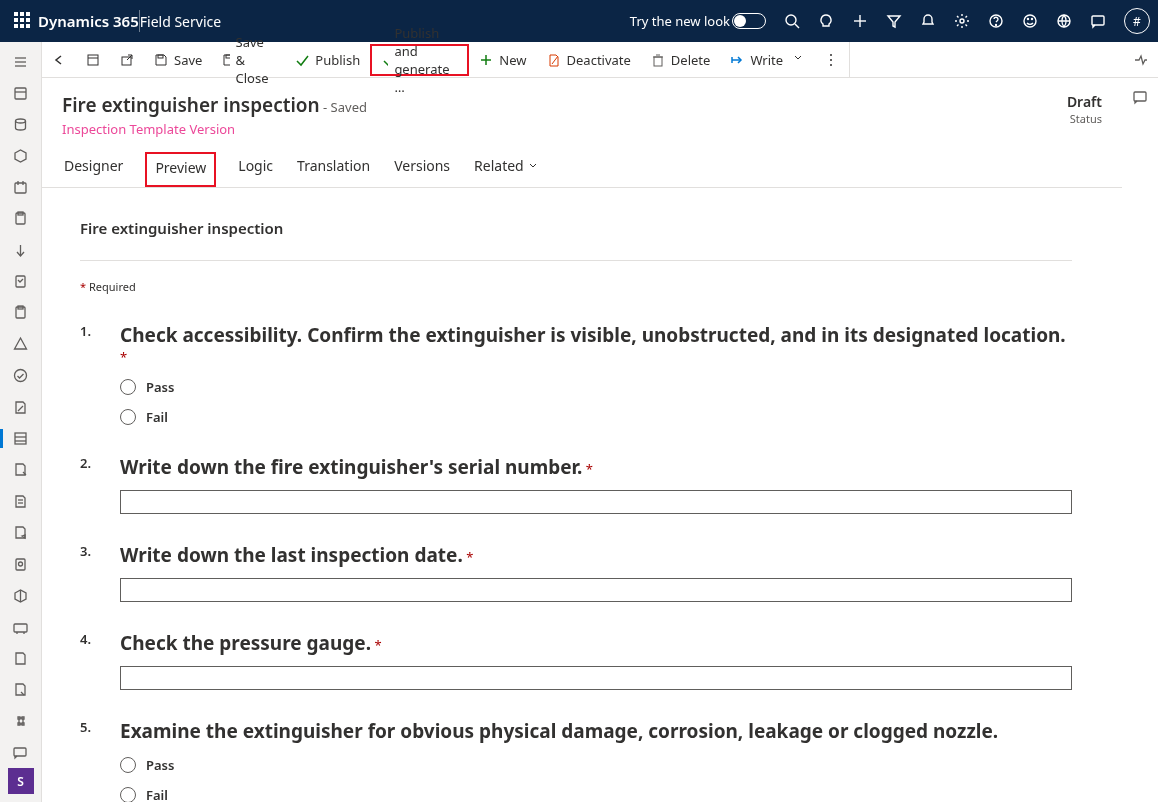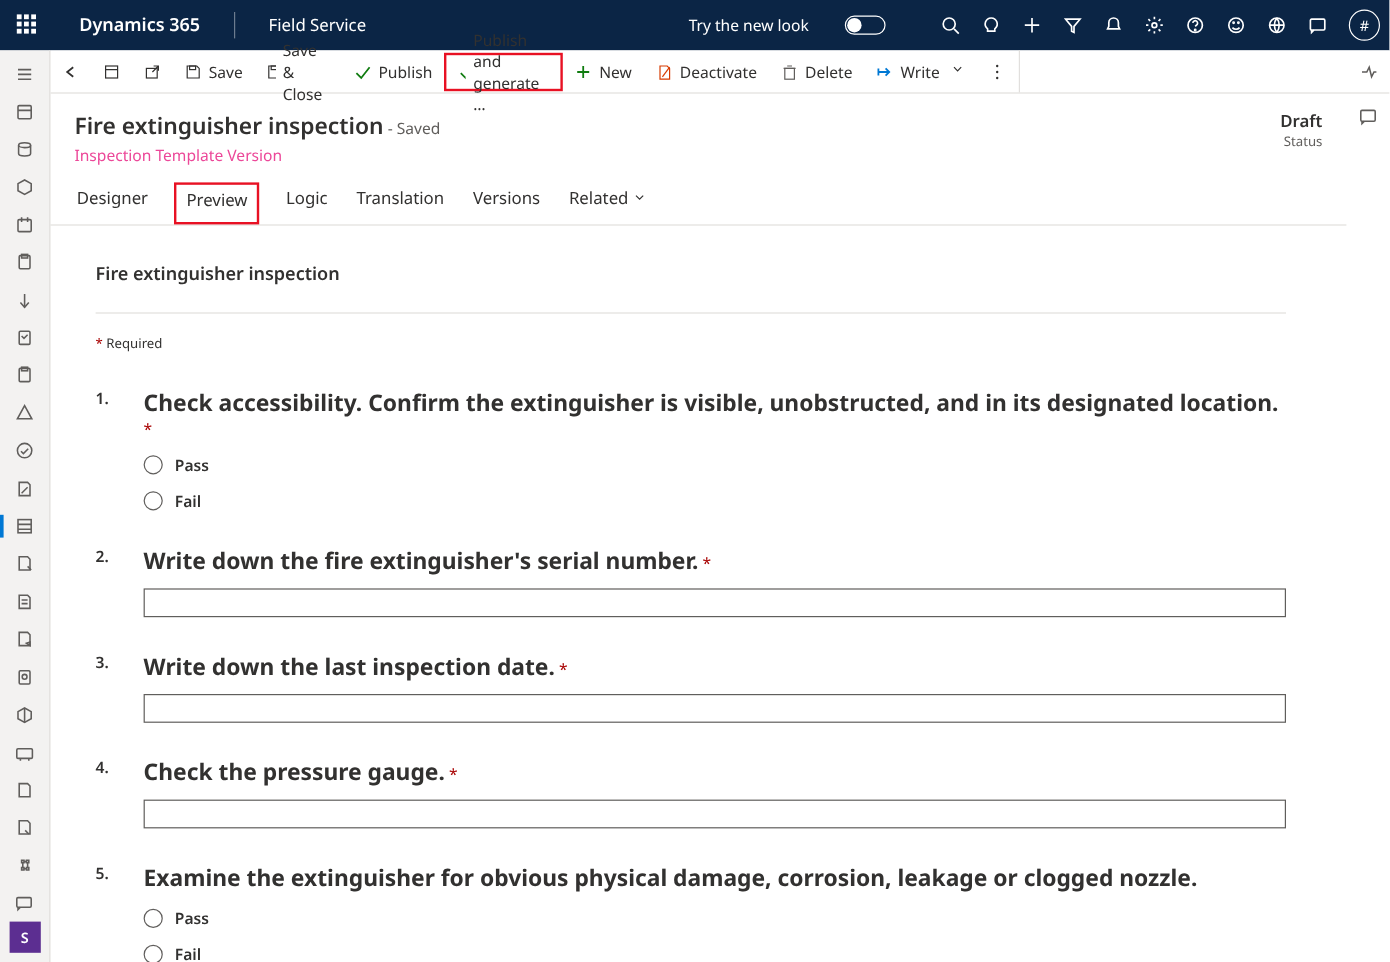--- a/index.html
+++ b/index.html
@@ -1,19 +1,19 @@
 <!DOCTYPE html>
 <html><head>
 <meta charset="utf-8">
 <style>
   * { box-sizing: border-box; margin: 0; padding: 0; }
   body { font-family: "Segoe UI", system-ui, sans-serif; font-size: 13px; color: #323130; background: #fff; width: 1158px; height: 802px; overflow: hidden; position: relative; }
   
   
-  .top-nav { background: #0b2545; color: #fff; height: 42px; display: flex; align-items: center; padding: 0 8px; gap: 28px; }
+  .top-nav { background: #0b2545; color: #fff; height: 42px; display: flex; align-items: center; padding: 0 8px; gap: 0; }
   .waffle { width: 18px; height: 18px; display: grid; grid-template-columns: repeat(3,4px); grid-template-rows: repeat(3,4px); gap: 2px; margin-left: 6px; margin-right: 6px; }
   .waffle span { background: #fff; width: 4px; height: 4px; }
   .brand { font-weight: 600; font-size: 15px; }
   .divider { width: 1px; height: 22px; background: rgba(255,255,255,0.4); }
   .module { font-size: 14px; }
   .spacer { flex: 1; }
   .try-label { font-size: 13px; margin-right: 2px; }
   .toggle { width: 34px; height: 16px; border: 1px solid #fff; border-radius: 8px; position: relative; }
   .toggle::after { content:''; width: 12px; height: 12px; background: #fff; border-radius: 50%; position: absolute; left: 1px; top: 1px; }
   .nav-icons { display: flex; gap: 18px; margin-left: 18px; align-items: center; }

